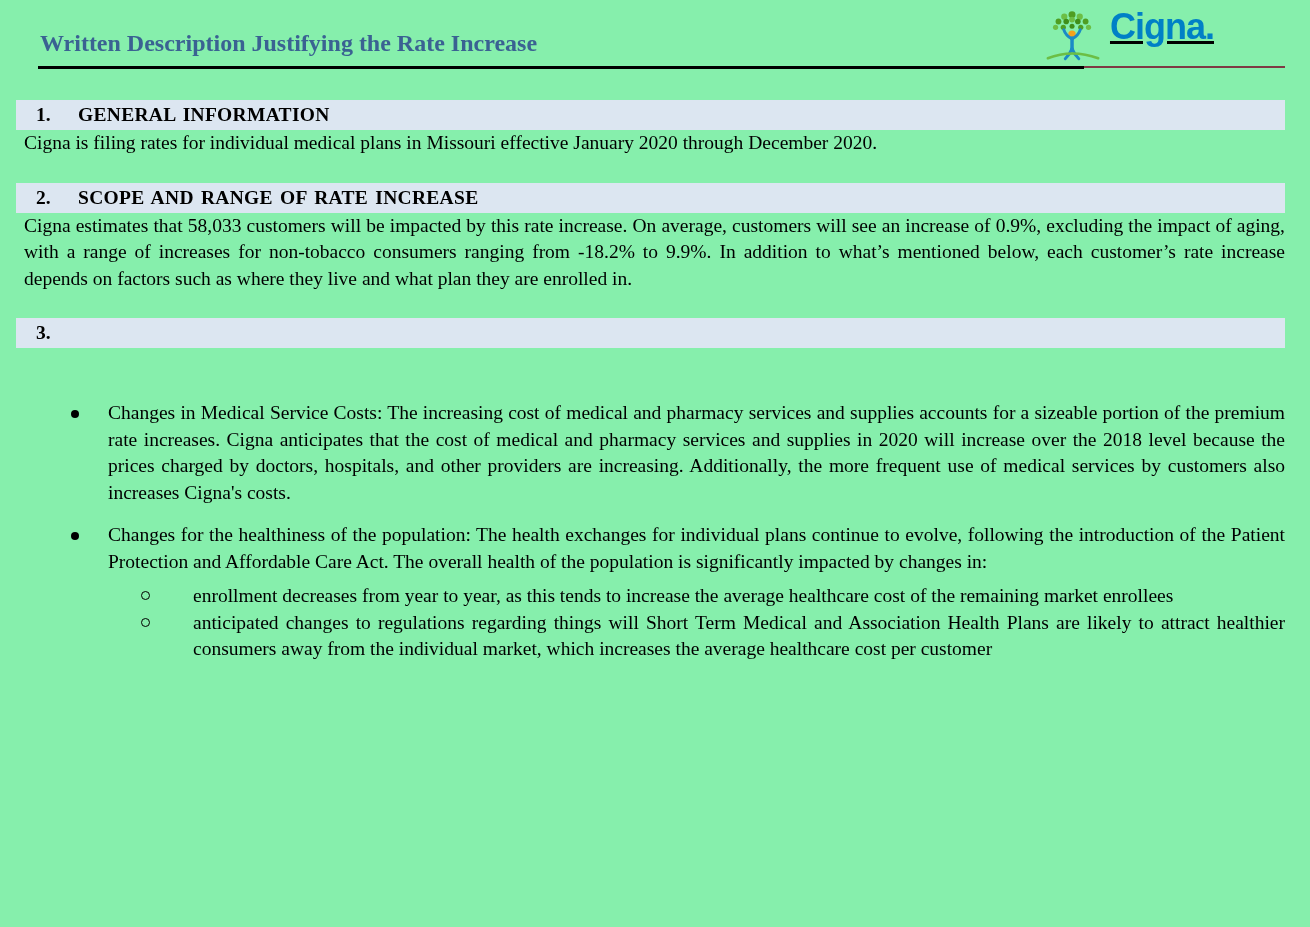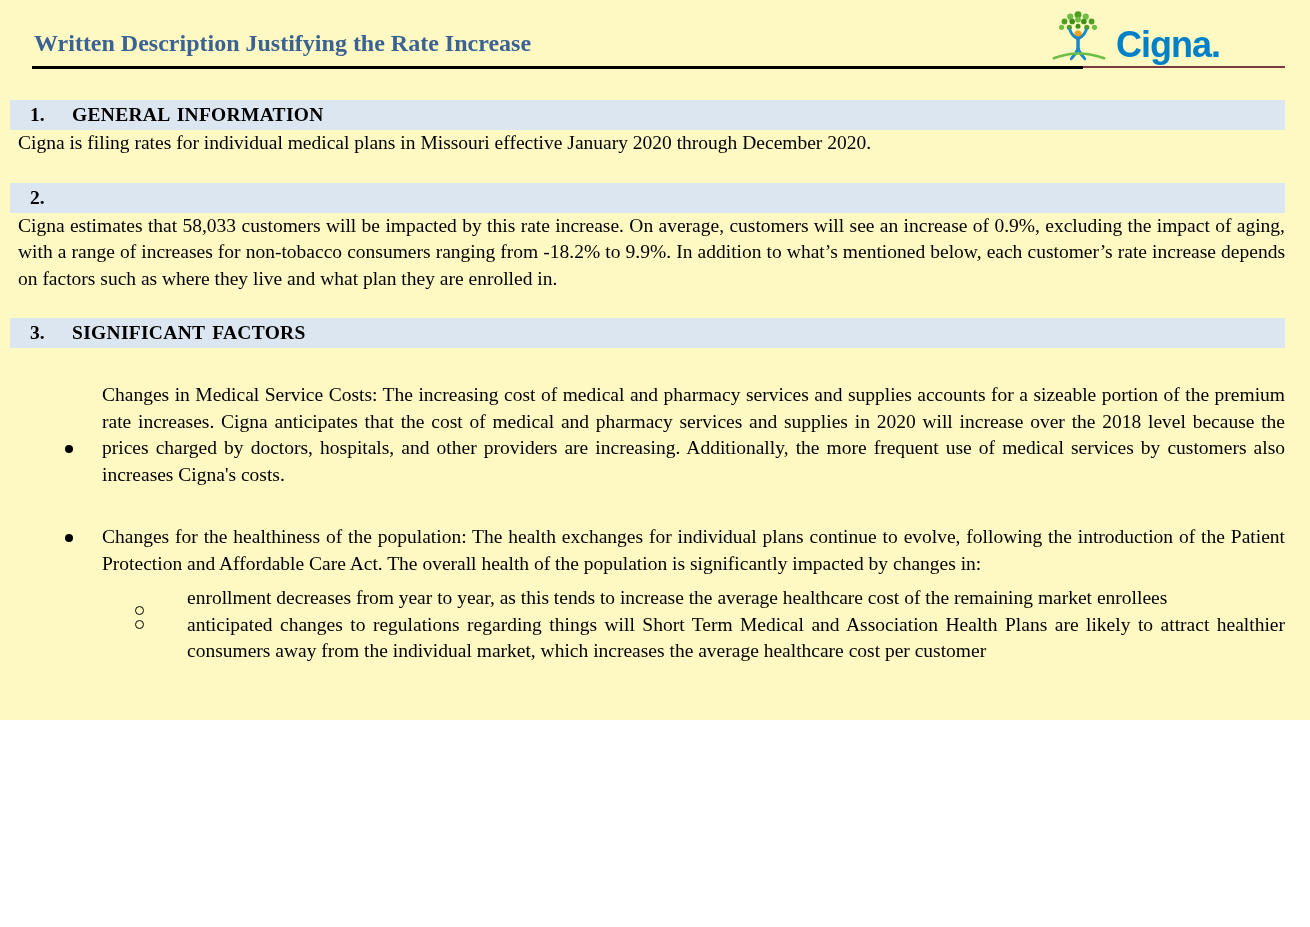--- a/index.html
+++ b/index.html
@@ -1,34 +1,34 @@
 <!DOCTYPE html>
 <html><head>
 <meta charset="utf-8">
 <style>
   html,body{margin:0;padding:0;background:#fff;}
   .page{
     position:relative;
-    width:1310px;height:720px;
-    background:#fef9c3;
+    width:1310px;height:927px;
+    background:#86efac;
     font-family:"Liberation Serif","DejaVu Serif",serif;
     color:#000;
     overflow:hidden;
     box-sizing:border-box;
-    padding:0 25px 0 18px;
+    padding:0 25px 0 24px;
   }
   
   .header{position:relative;height:70px;}
   .doc-title{
     position:absolute;left:16px;top:30px;
     font-size:24px;font-weight:bold;
     color:#3A6292;
     letter-spacing:0px;
   }
-  .logo{position:absolute;right:65px;top:6px;display:flex;align-items:flex-end;gap:6px;}
+  .logo{position:absolute;right:71px;top:6px;display:flex;align-items:flex-start;gap:6px;text-decoration:underline;}
   .logo svg{display:block;}
   .logo-word{
     font-family:"Liberation Sans","DejaVu Sans",sans-serif;
     font-weight:bold;font-size:36px;color:#0080C6;letter-spacing:-1px;
   }
   .rule{position:absolute;left:14px;right:0;top:66px;display:flex;align-items:flex-start;}
   .rule .seg-black{height:3px;background:#000;width:1051px;}
   .rule .seg-maroon{height:2px;background:#7E3A44;width:202px;margin-top:0px;}
   
   .section-bar{
@@ -60,21 +60,21 @@
   .subbullet{display:flex;margin:0;}
   .subbullet .s-gutter{flex:0 0 169px;position:relative;}
   .subbullet .s-circle{
     position:absolute;left:117px;top:8px;
     width:9px;height:9px;border-radius:50%;border:1.6px solid #000;background:transparent;
     box-sizing:border-box;
   }
   .subbullet .s-text{flex:1;font-size:19.5px;line-height:26.5px;text-align:justify;}
   
   .mt-30{margin-top:30px;} .mt-28{} .mt-26{margin-top:26px;}
-  .mt-34{margin-top:34px;align-items:center;} .mt-36{margin-top:36px;} .mt-8{margin-top:8px;align-items:center;}
+  .mt-34{margin-top:52px;} .mt-36{margin-top:16px;} .mt-8{margin-top:8px;}
 </style>
 </head>
 <body>
 
 <div class="page">
 
   <div class="header">
     <div class="doc-title">Written Description Justifying the Rate Increase</div>
 
     <div class="logo">
@@ -120,26 +120,26 @@
   </div>
 
   <div class="section-bar mt-30">
     <span class="num">1.</span>
     <span class="lbl">GENERAL  INFORMATION</span>
   </div>
   <p class="para mt-28">Cigna is filing rates for individual medical plans in Missouri effective January 2020 through December 2020.</p>
 
   <div class="section-bar mt-26">
     <span class="num">2.</span>
+    <span class="lbl">SCOPE AND RANGE OF RATE INCREASE</span>
   </div>
   <p class="para mt-28">Cigna estimates that 58,033 customers will be impacted by this rate increase.  On average, customers will see an increase of 0.9%, excluding the impact of aging, with a range of increases for non-tobacco consumers ranging from -18.2% to 9.9%. In addition to what’s mentioned below, each customer’s rate increase depends on factors such as where they live and what plan they are enrolled in.</p>
 
   <div class="section-bar mt-26">
     <span class="num">3.</span>
-    <span class="lbl">SIGNIFICANT  FACTORS</span>
   </div>
 
 
   <div class="bullet mt-34">
     <div class="b-gutter">
         <span class="b-dot"></span>
       </div>
     <div class="b-text">Changes in Medical Service Costs: The increasing cost of medical and pharmacy services and supplies accounts for a sizeable portion of the premium rate increases.  Cigna anticipates that the cost of medical and pharmacy services and supplies in 2020 will increase over the 2018 level because the prices charged by doctors, hospitals, and other providers are increasing. Additionally, the more frequent use of medical services by customers also increases Cigna's costs.</div>
   </div>
 

